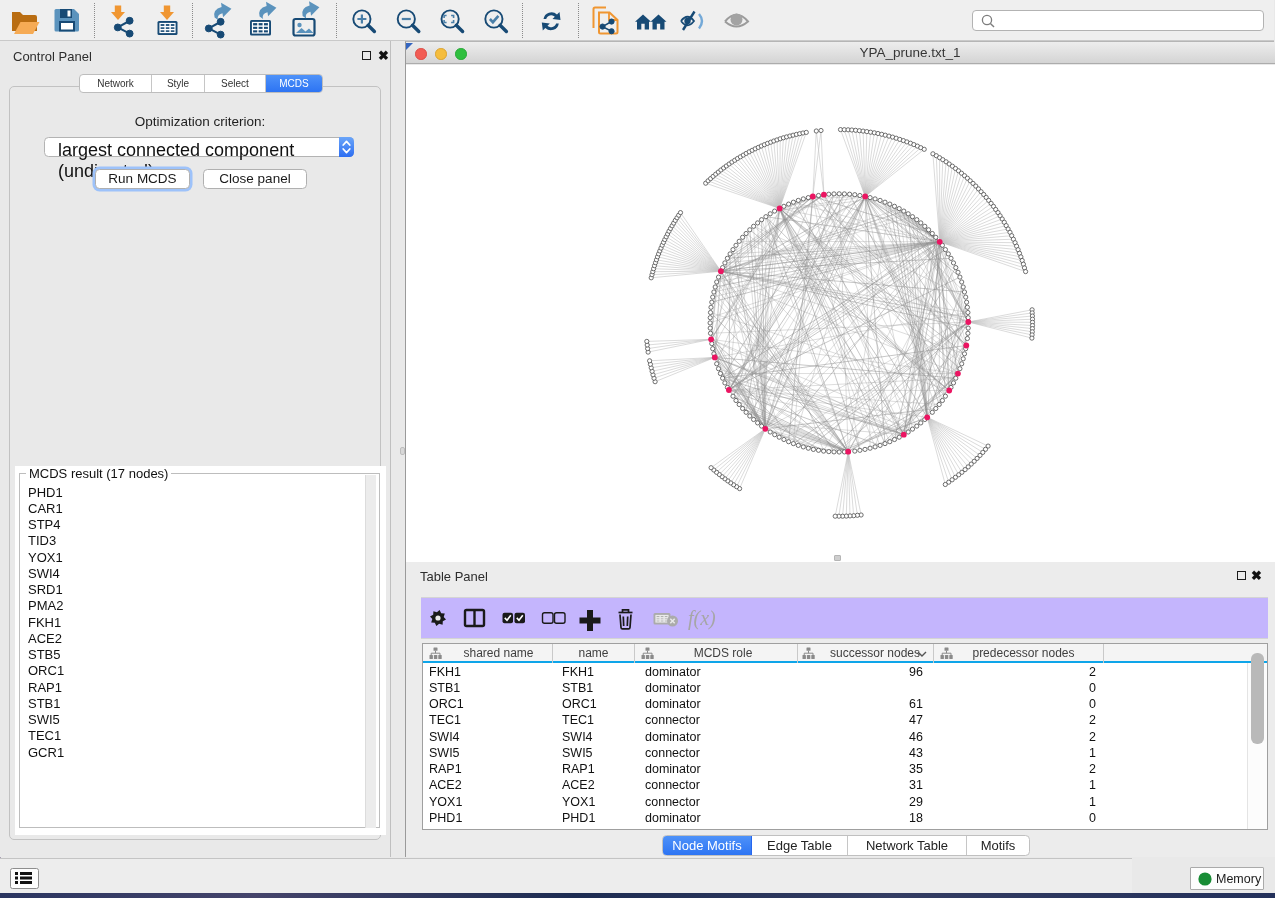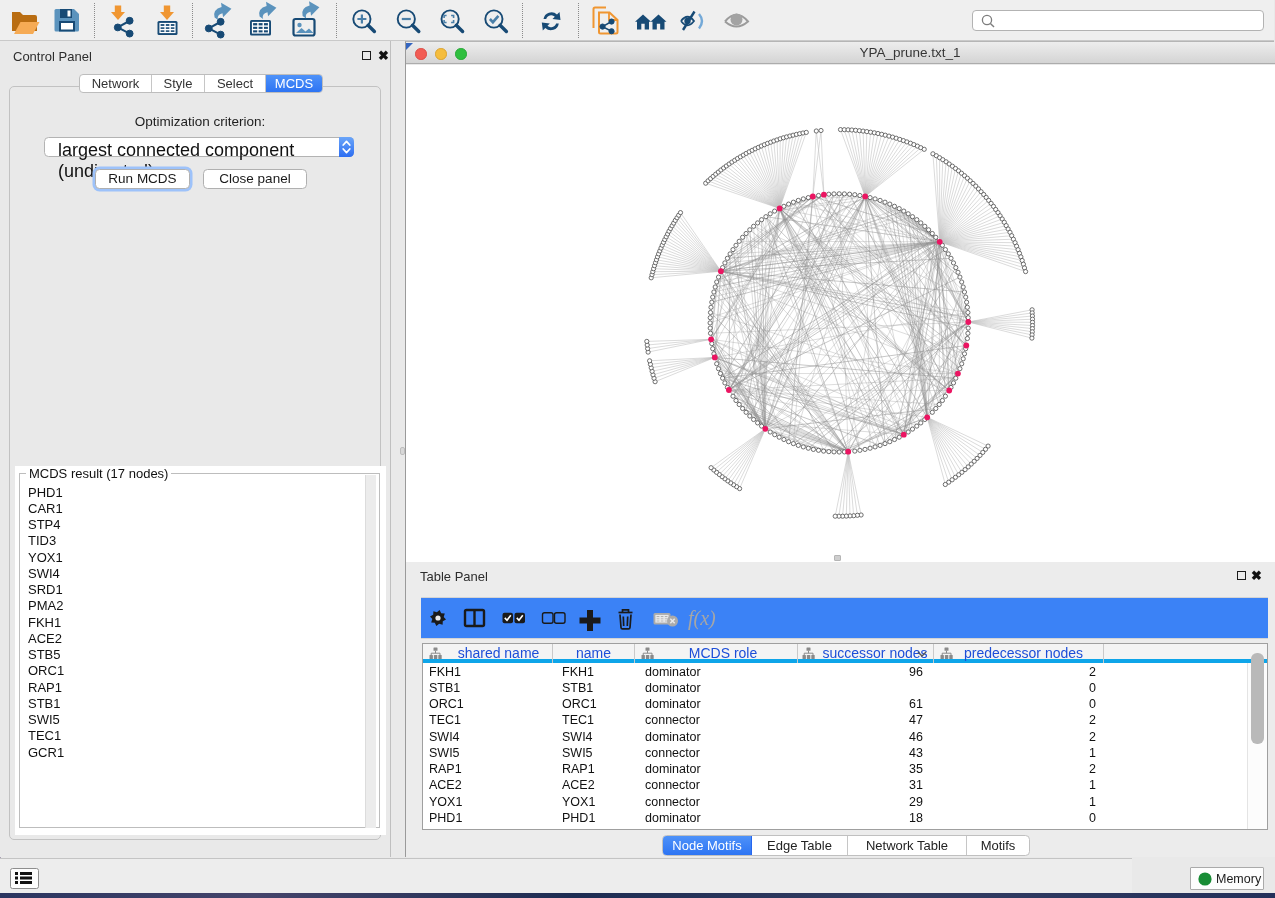--- a/index.html
+++ b/index.html
@@ -9,21 +9,21 @@
 #toolbar{position:absolute;left:0;top:0;width:1274px;height:41px;background:#efefef;border-bottom:1px solid #c9c9c9}
 .vsep{position:absolute;top:3px;height:35px;width:0;border-left:1px dotted #8a8a8a}
 #searchbox{position:absolute;left:972px;top:10px;width:292px;height:21px;background:#fff;border:1px solid #b3b3b3;border-radius:4px}
 
 #cp{position:absolute;left:0;top:41px;width:391px;height:816px;background:#e9e9e9;border-right:1px solid #bfbfbf}
 #cptitle{position:absolute;left:13px;top:8px;font-size:13px;color:#2d2d2d}
 .sqbtn{position:absolute;width:9px;height:9px;border:1.5px solid #1c1c1c}
 .xbtn{position:absolute;font-size:13px;font-weight:bold;color:#111}
 #tabpanel{position:absolute;left:9px;top:45px;width:372px;height:754px;border:1px solid #c2c2c2;border-radius:5px}
 #segtabs{position:absolute;left:79px;top:33px;height:19px;display:flex;border:1px solid #bdbdbd;border-radius:4px;overflow:hidden;background:#fff}
-#segtabs div{font-size:13px;color:#333;text-align:center;line-height:17px;border-right:1px solid #c6c6c6}
+#segtabs div{font-size:10px;color:#333;text-align:center;line-height:17px;border-right:1px solid #c6c6c6}
 #segtabs div:last-child{border-right:none;background:linear-gradient(#4e92f9,#2d74f3);color:#fff}
 #optlabel{position:absolute;left:0;top:73px;width:400px;text-align:center;font-size:13.5px;color:#1e1e1e}
 #dropdown{position:absolute;left:44px;top:96px;width:310px;height:20px;background:#fff;border:1px solid #b3b3b3;border-radius:4.5px}
 #dropdown span{position:absolute;left:13px;top:2px;font-size:18px;color:#111}
 #spinner{position:absolute;right:-1px;top:-1px;width:15px;height:20px;background:linear-gradient(#6aa5f9,#2d6ef2);border-radius:0 4.5px 4.5px 0}
 .btn{position:absolute;height:20px;background:#fff;border:1px solid #b0b0b0;border-radius:4.5px;font-size:13.5px;color:#1a1a1a;text-align:center;line-height:18px}
 #runbtn{left:95px;top:128px;width:95px;box-shadow:0 0 0 2.5px #9dc2fa}
 #closebtn{left:203px;top:128px;width:104px}
 #mcdsbox{position:absolute;left:15px;top:425px;width:371px;height:369px;background:#fff}
 #mcdsfield{position:absolute;left:4px;top:6.5px;width:361px;height:355px;border:1px solid #bdbdbd}
@@ -35,23 +35,23 @@
 #sphandle1{position:absolute;left:400px;top:447px;width:5px;height:8px;background:#d8d8d8;border:1px solid #bdbdbd;border-radius:2px}
 
 #netwin{position:absolute;left:405px;top:41px;width:869px;height:521px;border-left:1px solid #9a9a9a;border-top:1px solid #b5b5b5}
 #nettitle{position:absolute;left:0;top:0;width:869px;height:22px;background:linear-gradient(#ededed,#d4d4d4);border-bottom:1px solid #acacac}
 .tl{position:absolute;top:6px;width:11.5px;height:11.5px;border-radius:50%}
 #netcontent{position:absolute;left:0;top:23px;width:869px;height:498px;background:#fff}
 #sphandle2{position:absolute;left:834px;top:555px;width:7px;height:6px;background:#cecece;border:1px solid #b5b5b5;border-radius:1px}
 
 #tp{position:absolute;left:405px;top:562px;width:870px;height:295px;background:#ececec;border-left:1px solid #9a9a9a}
 #tptitle{position:absolute;left:14px;top:7px;font-size:13px;color:#2d2d2d}
-#tptoolbar{position:absolute;left:15px;top:35px;width:847px;height:42px;background:#3b82f6;border-top:1px solid #d4d4d4;border-bottom:1px solid #d4d4d4}
+#tptoolbar{position:absolute;left:15px;top:35px;width:847px;height:42px;background:#c4b5fd;border-top:1px solid #d4d4d4;border-bottom:1px solid #d4d4d4}
 #tbl{position:absolute;left:16px;top:81px;width:846px;height:187px;background:#fff;border:1px solid #9f9f9f;overflow:hidden}
-#tblhead{position:absolute;left:0;top:0;width:844px;height:19px;background:#f4f4f4;border-bottom:4px solid #0ea5e9;font-size:14px;color:#1d4ed8}
+#tblhead{position:absolute;left:0;top:0;width:844px;height:19px;background:#f4f4f4;border-bottom:2px solid #0ea5e9;font-size:12px;color:#404040}
 .hcol{position:absolute;top:0;height:19px;border-right:1px solid #c9c9c9;text-align:center;line-height:19px}
 .trow{position:absolute;font-size:12.5px;color:#111;height:16.25px;line-height:16.25px;width:844px}
 .c1{position:absolute;left:6px}.c2{position:absolute;left:139px}.c3{position:absolute;left:222px}
 .c4{position:absolute;width:375px;text-align:right;left:125px}.c5{position:absolute;width:548px;text-align:right;left:125px}
 #tscroll{position:absolute;right:0px;top:19px;width:20px;height:167px;background:#fcfcfc;border-left:1px solid #e4e4e4}
 #tthumb{position:absolute;left:3px;top:-10px;width:12.5px;height:91px;background:#b9b9b9;border-radius:6px}
 #bottabs{position:absolute;left:256px;top:273px;height:21px;display:flex;border:1px solid #c0c0c0;border-radius:4.5px;overflow:hidden;background:#fff}
 #bottabs div{font-size:13px;color:#222;text-align:center;line-height:19px;border-right:1px solid #c6c6c6}
 #bottabs div:last-child{border-right:none}
 #bottabs div.sel{background:linear-gradient(#4e92f9,#2d74f3);color:#fff;border-right-color:#2766ee}

